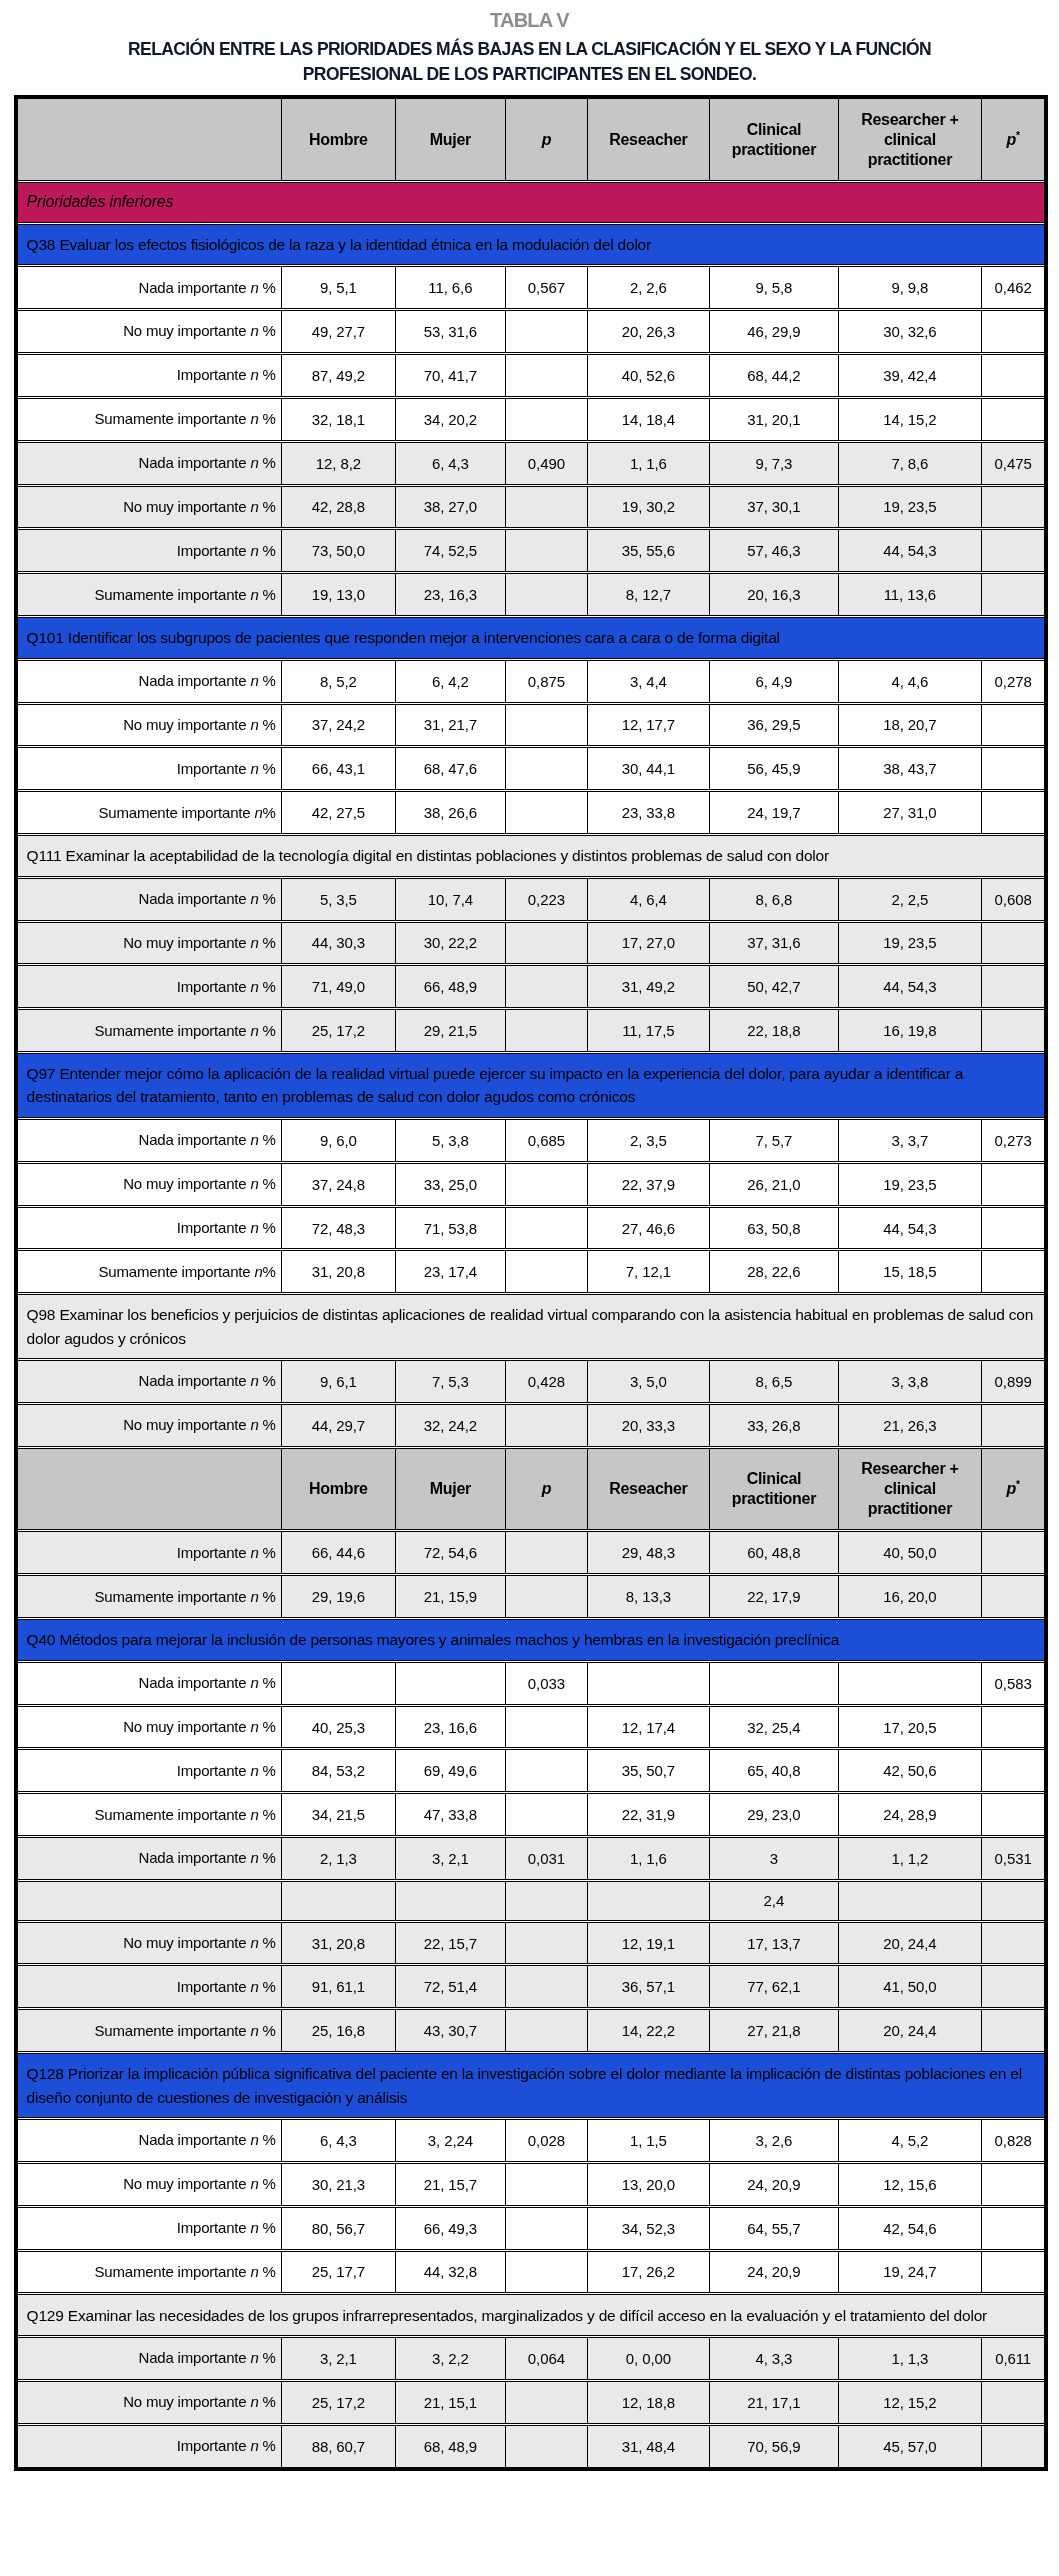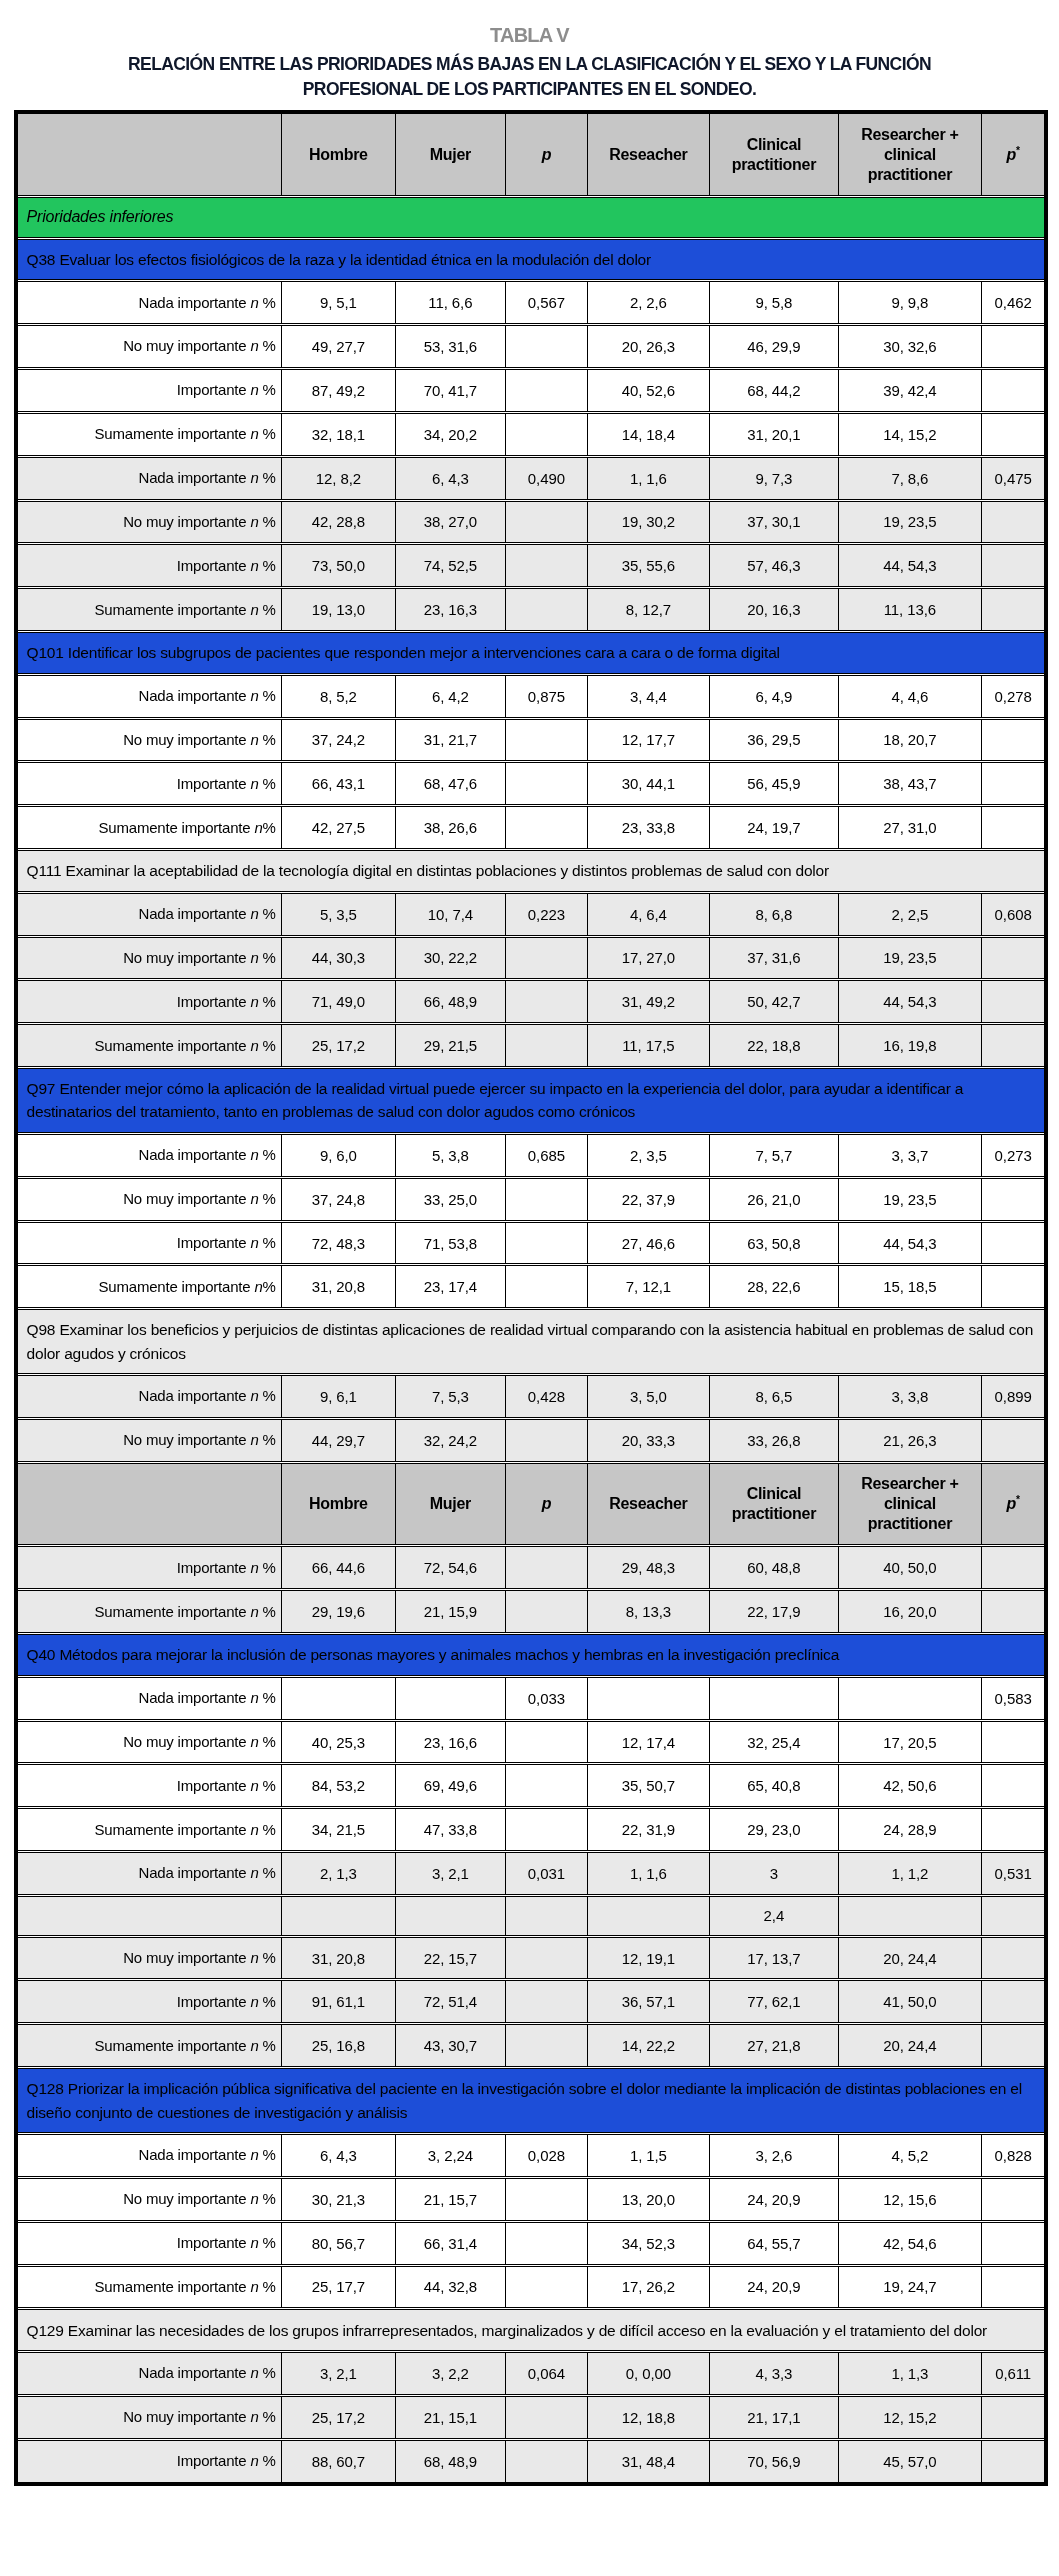--- a/index.html
+++ b/index.html
@@ -1,26 +1,26 @@
 <!DOCTYPE html>
 <html style="font-size:8.2px"><head>
 <meta charset="utf-8">
 <style>
   html,body{margin:0;padding:0;background:#ffffff;}
   body{width:1059px;min-height:3212px;font-family:"Liberation Sans",sans-serif;color:#000;}
-  .title-wrap{padding-top:24px;text-align:center;}
+  .title-wrap{padding-top:9px;text-align:center;}
   .table-label{display:block;font-size:20px;font-weight:700;letter-spacing:-0.8px;color:#8d8d8d;margin-bottom:5.2px;}
   .subtitle{display:block;font-size:17.5px;font-weight:700;letter-spacing:-0.6px;line-height:1.4;color:#0f172a;max-width:804px;margin:0 auto 9.3px;}
   table{border-collapse:collapse;table-layout:fixed;width:1030px;margin:4.1px 0 0 14.4px;border:4.1px solid #000;}
   th,td{border-left:1px solid #000;border-right:1px solid #000;border-top:3.6px double #000;border-bottom:3.6px double #000;overflow:hidden;}
   .header-row th{background:#c6c6c6;font-size:16px;font-weight:700;letter-spacing:-0.3px;text-align:center;vertical-align:middle;padding:10.3px 3.1px;line-height:1.25;}
   .header-row th.corner{background:#c6c6c6;}
   .header-row th i{font-weight:700;}
   .header-row sup{font-size:10.3px;}
-  .note-cell{font-style:italic;font-size:16px;letter-spacing:-0.2px;text-align:left;padding:10.3px 8.2px;background:#22c55e;}
+  .note-cell{font-style:italic;font-size:16px;letter-spacing:-0.2px;text-align:left;padding:10.3px 8.2px;background:#be185d;}
   .question-cell{font-size:15.5px;letter-spacing:-0.2px;text-align:left;padding:8.2px 8.2px;line-height:1.5;background:#1d4ed8;}
   .label-cell{font-size:15px;letter-spacing:-0.2px;text-align:right;vertical-align:middle;padding:10.3px 5.2px 10.3px 21.6px;line-height:1.35;background:#fff;}
   .value-cell{font-size:15px;letter-spacing:-0.1px;text-align:center;vertical-align:middle;padding:10.3px 2.1px;background:#fff;}
   .shade{background:#e9e9e9 !important;}
 </style>
 </head>
 <body>
 
 <div class="title-wrap">
   <span class="table-label">TABLA V</span>
@@ -429,21 +429,21 @@
         <td class="value-cell">21, 15,7</td>
         <td class="value-cell"></td>
         <td class="value-cell">13, 20,0</td>
         <td class="value-cell">24, 20,9</td>
         <td class="value-cell">12, 15,6</td>
         <td class="value-cell"></td>
       </tr>
       <tr>
         <td class="label-cell">Importante <i>n</i> %</td>
         <td class="value-cell">80, 56,7</td>
-        <td class="value-cell">66, 31,4</td>
+        <td class="value-cell">66, 49,3</td>
         <td class="value-cell"></td>
         <td class="value-cell">34, 52,3</td>
         <td class="value-cell">64, 55,7</td>
         <td class="value-cell">42, 54,6</td>
         <td class="value-cell"></td>
       </tr>
       <tr>
         <td class="label-cell">Sumamente importante <i>n</i> %</td>
         <td class="value-cell">25, 17,7</td>
         <td class="value-cell">44, 32,8</td>

